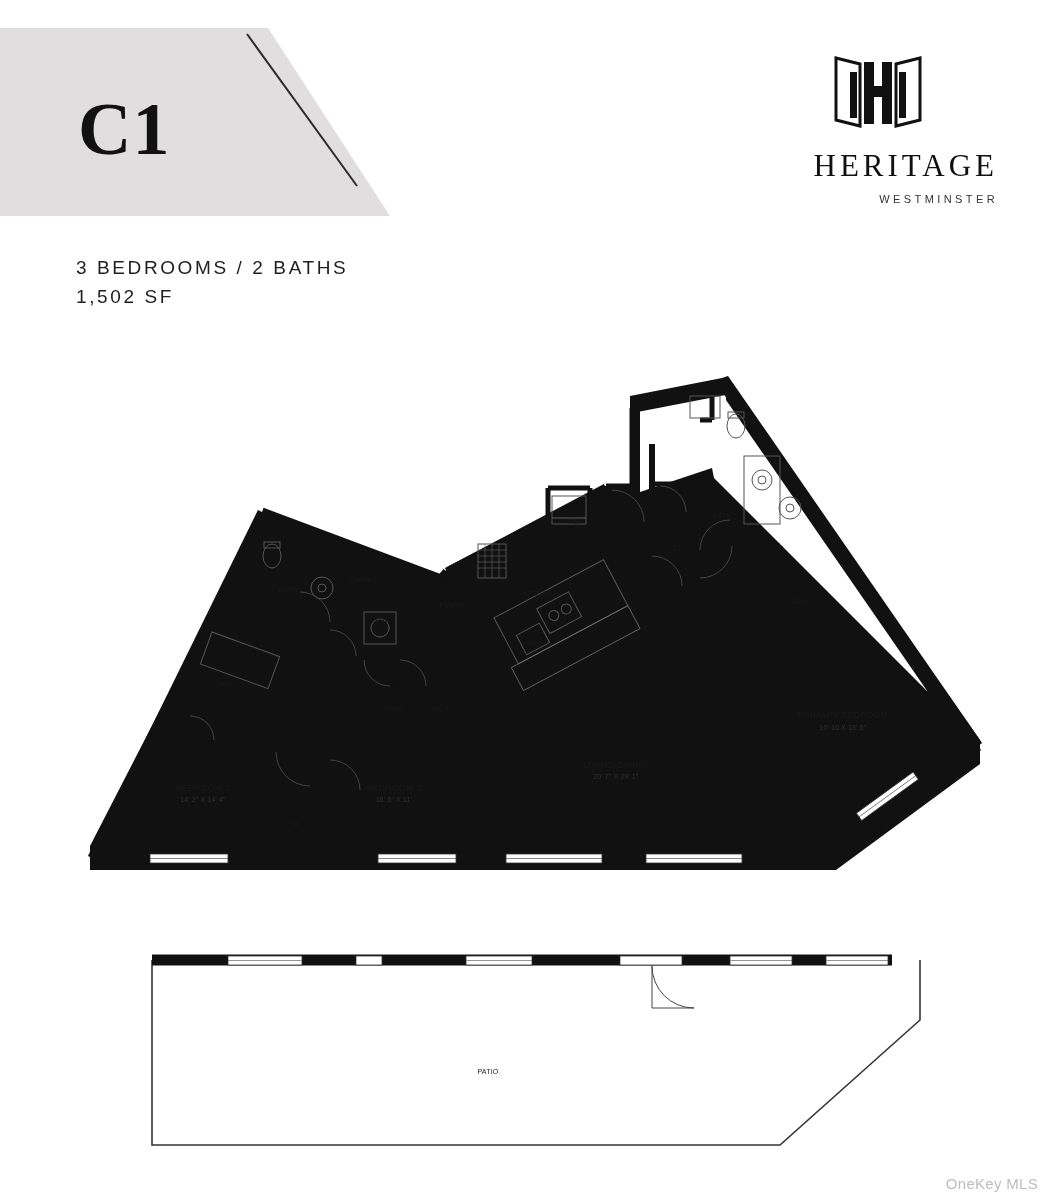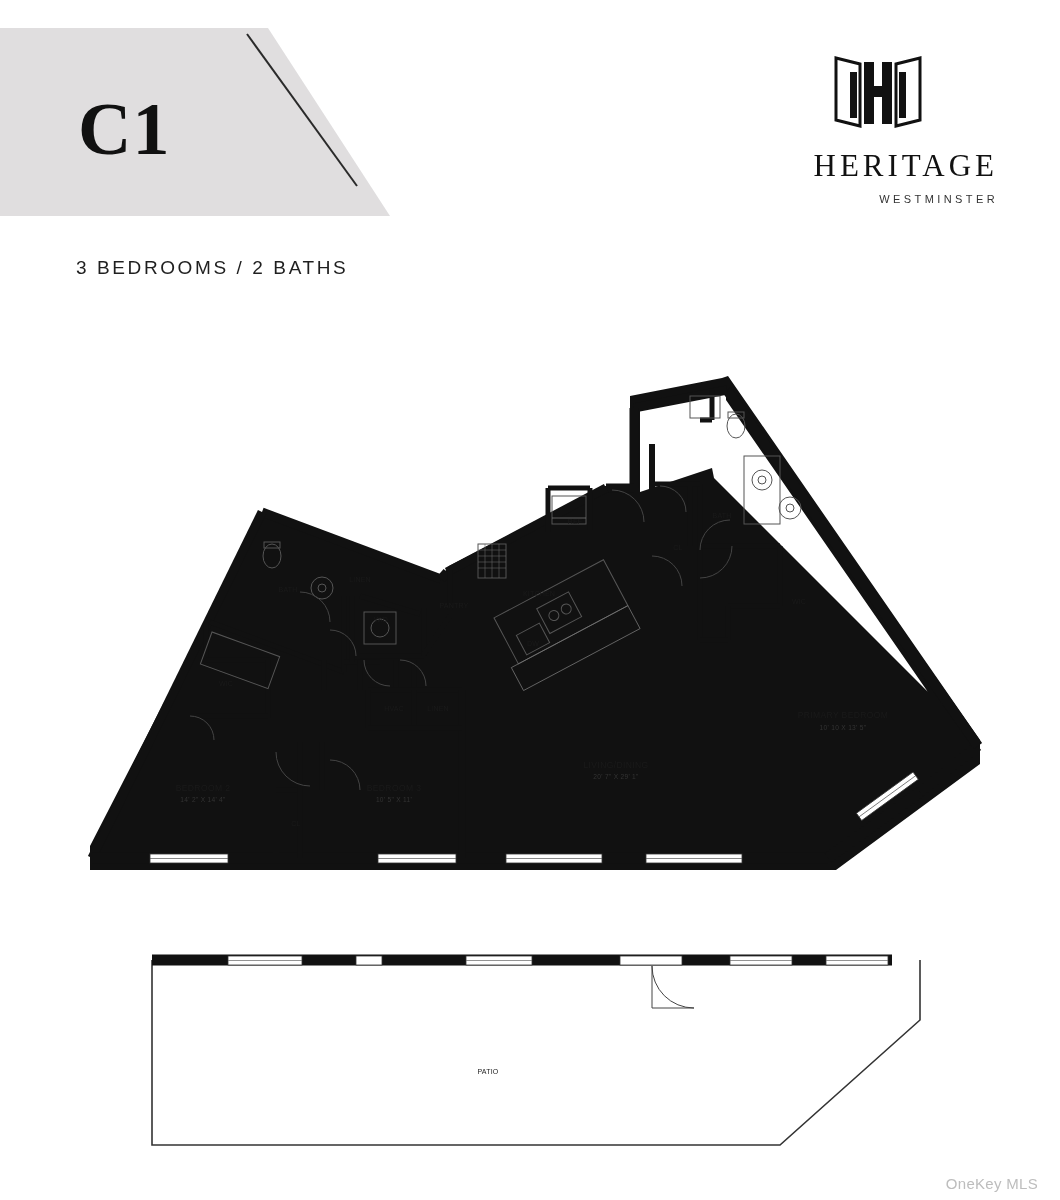--- a/index.html
+++ b/index.html
@@ -151,20 +151,21 @@
     <rect x="34" y="32" width="28" height="11" fill="#111"></rect>
     <rect x="20" y="18" width="7" height="46" fill="#111"></rect>
     <rect x="69" y="18" width="7" height="46" fill="#111"></rect>
   </svg>
   <div class="brand-name">HERITAGE</div>
   <div class="brand-sub">WESTMINSTER</div>
 </div>
 
 <div class="specs">
   <div>3 BEDROOMS / 2 BATHS</div>
+  <div>1,502 SF</div>
 </div>
 
 <div class="plan-wrap">
 <svg width="1060" height="820" viewBox="0 0 1060 820">
 
   <g>
 
     <path class="wall" d="
       M262,152
       L440,218

